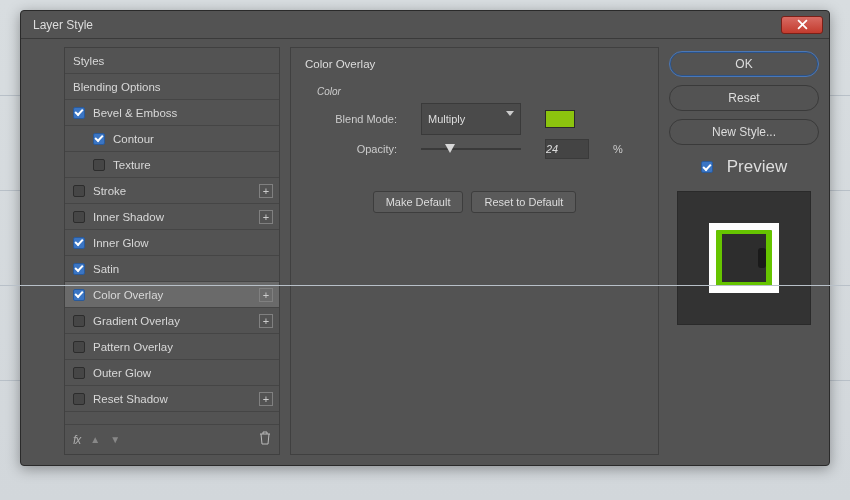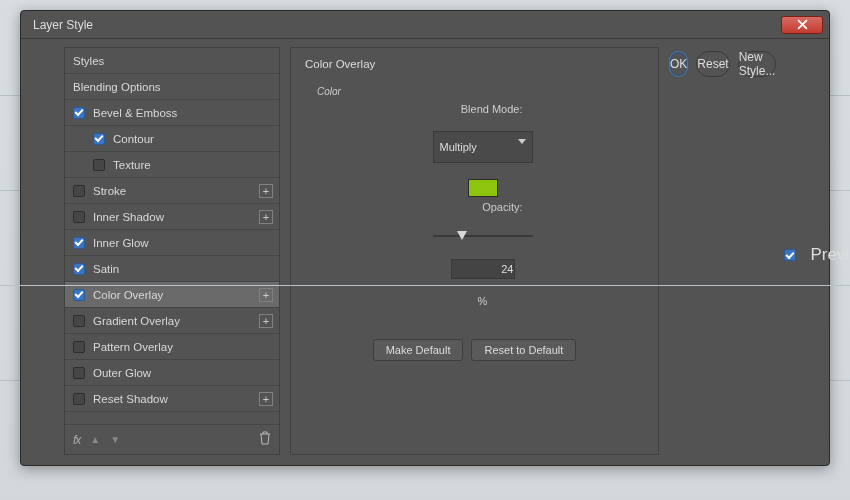--- a/index.html
+++ b/index.html
@@ -40,40 +40,40 @@
   .styles-footer { height:30px; border-top:1px solid #454545; display:flex; align-items:center; padding:0 8px; gap:10px; }
   .fx-ic { color:#aaa; font-size:12px; font-style:italic; letter-spacing:-1px; }
   .arrow-ic { color:#888; font-size:10px; }
   .trash-ic { margin-left:auto; color:#bbb; }
   .trash-ic svg { width:12px; height:14px; }
 
   
   .settings-panel { flex:1; border:1px solid #404040; padding:8px 10px; position:relative; }
   .group-title { color:#ddd; font-size:11.5px; margin:2px 0 2px 4px; }
   .group-sub { color:#ccc; font-size:10px; margin:16px 0 6px 16px;font-style:italic; }
-  .field-row { display:flex; align-items:center; gap:16px; margin:4px 0; padding-left:16px;flex-direction:column; }
+  .field-row { display:flex; align-items:center; gap:24px; margin:4px 0; padding-left:16px; }
   .field-label { color:#ccc; font-size:11px; width:80px; text-align:right; }
   .select { position:relative; width:100px; height:32px; background:#4a4a4a; border:1px solid #3a3a3a;
     color:#ddd; font-size:11px; display:flex; align-items:center; padding:0 6px; cursor:pointer; }
   .select::after { content:""; position:absolute; right:6px; top:7px; width:0; height:0;
     border-left:4px solid transparent; border-right:4px solid transparent; border-top:5px solid #ccc; }
   .swatch { width:30px; height:18px; border:1px solid #2a2a2a; cursor:pointer; }
   .slider-track { position:relative; width:100px; height:14px; display:flex; align-items:center; }
   .slider-track::before { content:""; position:absolute; left:0; right:0; top:6px; height:2px; background:#3a3a3a; }
   .slider-thumb { position:absolute; top:2px; width:0; height:0; border-left:5px solid transparent;
     border-right:5px solid transparent; border-top:9px solid #d8d8d8; cursor:pointer; }
-  .num-input { width:64px; height:20px; background:#444; border:1px solid #3a3a3a; color:#ddd;
-    font-size:11px; text-align:right; }
+  .num-input { width:44px; height:20px; background:#444; border:1px solid #3a3a3a; color:#ddd;
+    font-size:11px; text-align:left;font-style:italic; }
   .pct { color:#ccc; font-size:11px; }
   .btn-row { display:flex; gap:8px; justify-content:center; margin-top:32px; }
   .dlg-btn { height:22px; padding:0 12px; background:#5a5a5a; border:1px solid #3d3d3d;
     color:#ddd; font-size:11px; border-radius:3px; cursor:pointer; display:inline-flex; align-items:center; }
 
   
-  .right-col { width:150px; display:flex; flex-direction:row; gap:8px; padding-top:4px; }
+  .right-col { width:150px; display:flex; flex-direction:column; gap:8px; padding-top:4px; }
   .rbtn { height:26px; background:#535353; border:1px solid #3a3a3a; border-radius:13px;
     color:#ddd; font-size:12px; display:flex; align-items:center; justify-content:center; cursor:pointer; }
   .rbtn.primary { border-color:#4b77b5; box-shadow: 0 0 0 1px #2a5288 inset; }
   .preview-row { display:flex; align-items:center; justify-content:center; gap:6px; margin-top:4px; color:#ddd; font-size:17px; }
   .preview-box { margin-top:6px; width:134px; height:134px; background:#333; border:1px solid #2a2a2a;
     display:flex; align-items:center; justify-content:center; align-self:center; }
   .preview-inner { width:70px; height:70px; background:#fff; display:flex; align-items:center; justify-content:center; }
   .preview-core { width:56px; height:56px; background:#2d2d2d; box-shadow: -6px 0 0 0 #66c400 inset, 6px 0 0 0 #66c400 inset, 0 -4px 0 0 #66c400 inset, 0 4px 0 0 #66c400 inset; border-radius:2px; position:relative; }
   .preview-core::after { content:""; position:absolute; left:42px; top:18px; width:8px; height:20px; background:#1a1a1a; border-radius:3px; }
 </style>

